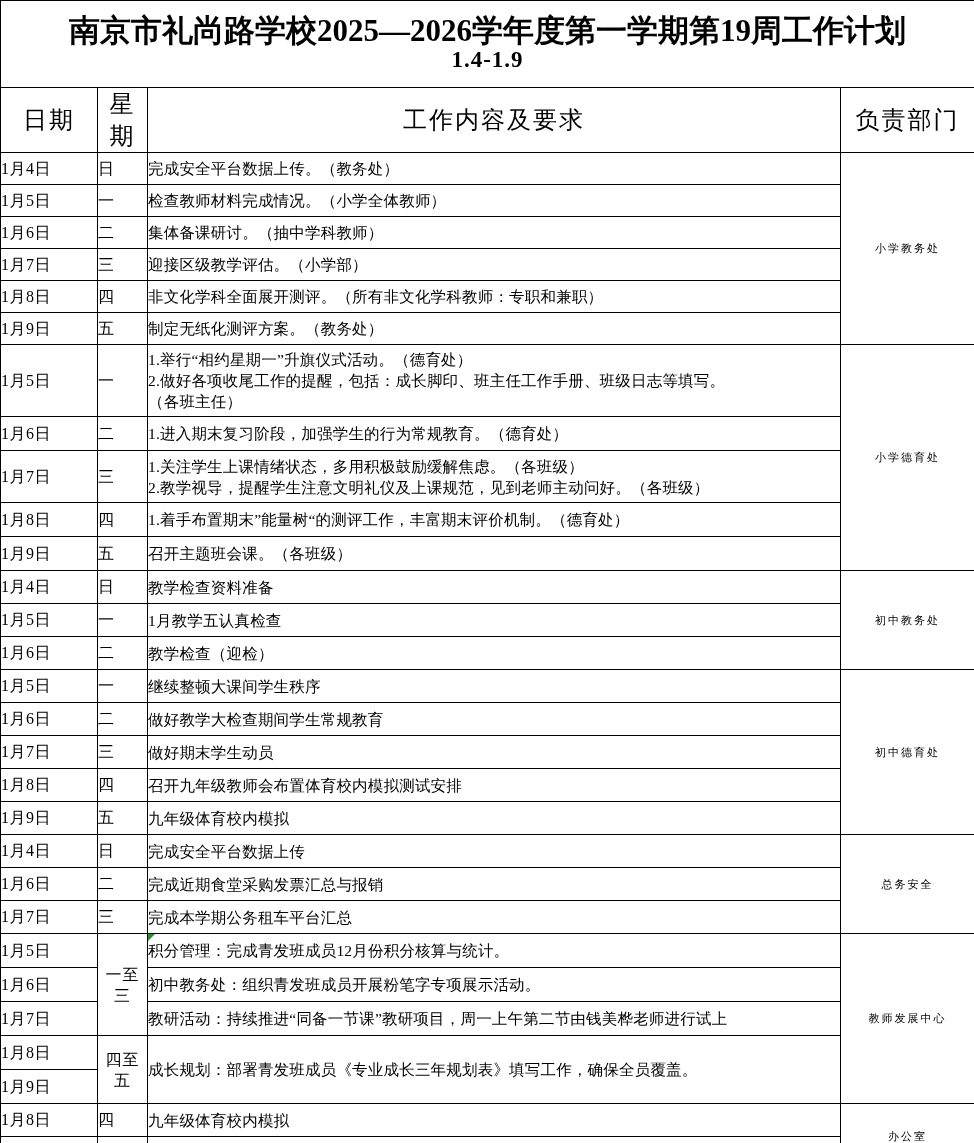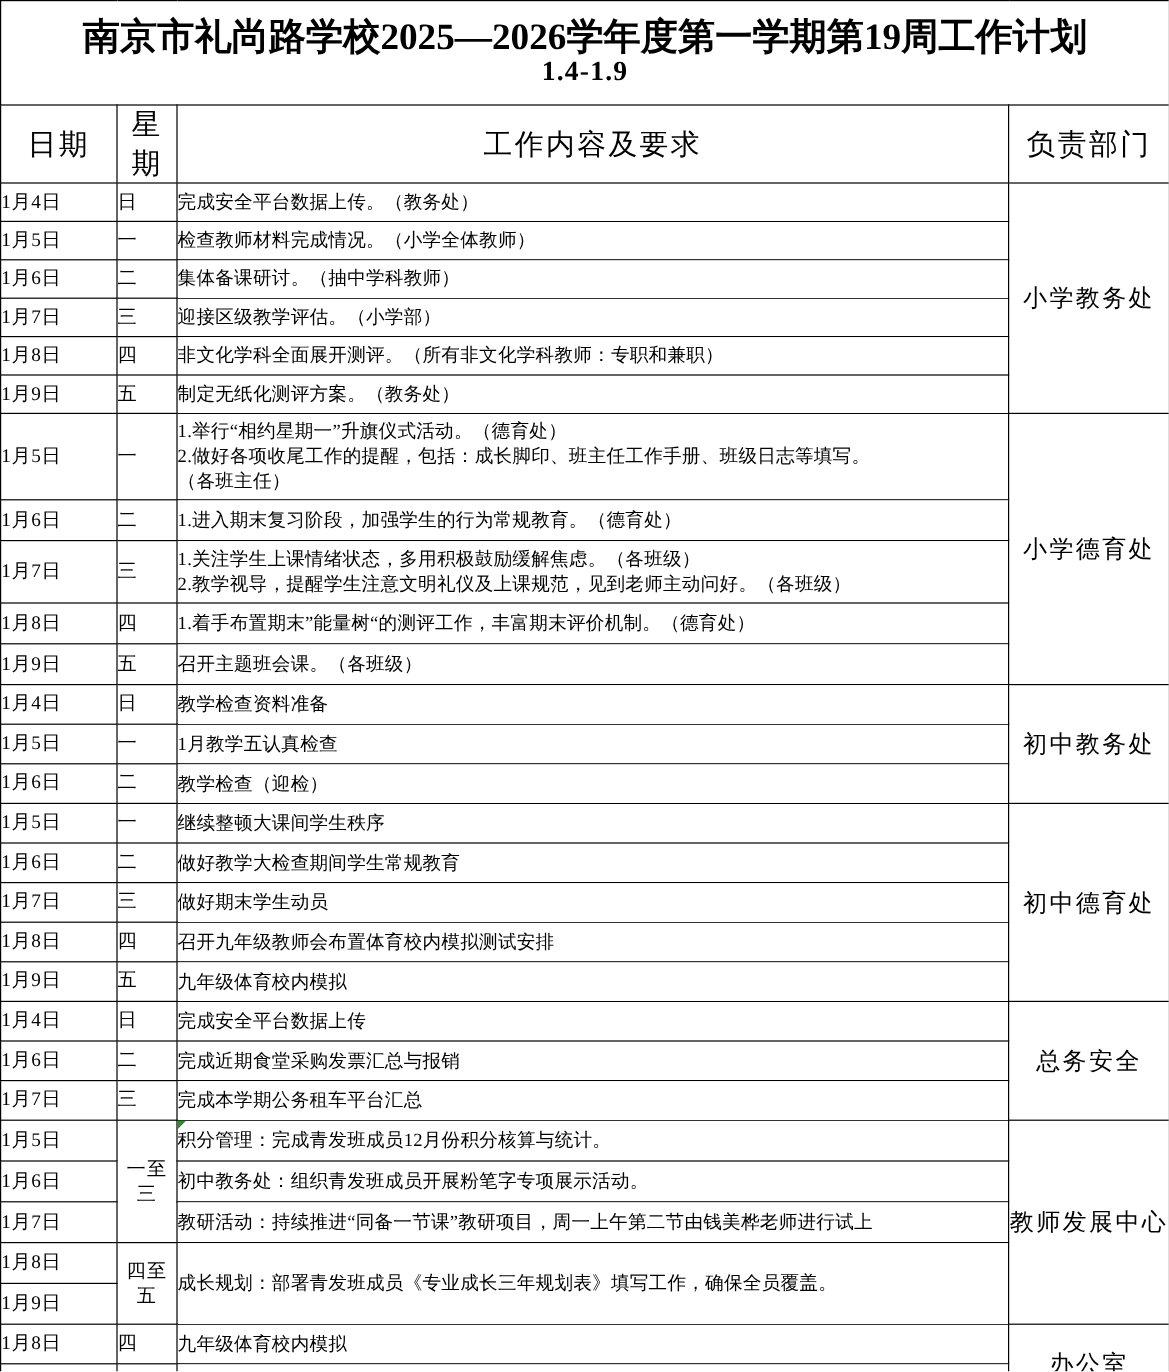--- a/index.html
+++ b/index.html
@@ -88,21 +88,21 @@
     letter-spacing: 0.2px;
     white-space: pre-line;
     position: relative;
   }
   .c-content.nowrap {
     white-space: nowrap;
     overflow: hidden;
   }
   .c-dept {
     text-align: center;
-    font-size: 20px;
+    font-size: 11px;
     letter-spacing: 2px;
     white-space: nowrap;
   }
 
   
   .r32 { height: 32px; }
   .r33 { height: 33px; }
   .r34 { height: 34px; }
   .r72 { height: 72px; }
   .r52 { height: 52px; }

